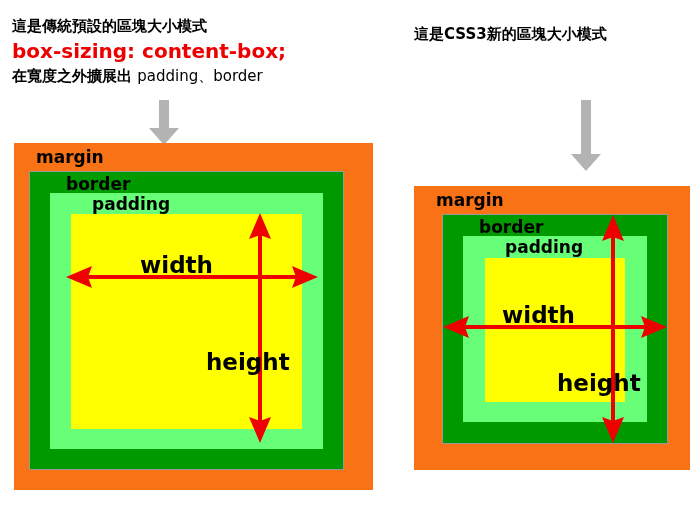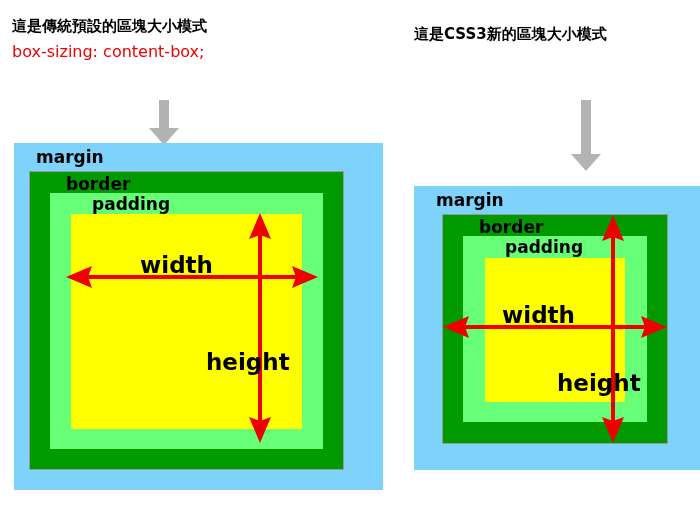--- a/index.html
+++ b/index.html
@@ -16,39 +16,38 @@
   .caption{position:absolute;}
   .cap-line{
     white-space:nowrap;
     line-height:25px;
     font-size:15px;
     color:#000000;
     font-family:"DejaVu Sans","Liberation Sans",sans-serif;
   }
   .cap-line.bold{font-weight:bold;}
   .cap-line.code{
-    font-weight:normal;
+    font-weight:bold;
     color:#ee0000;
-    font-size:16px;
+    font-size:20px;
     letter-spacing:0px;
   }
   .cap-line .thin{font-weight:normal;}
 
   #caption-left{left:12px;top:14px;}
   #caption-right{left:414px;top:22px;}
 
   
   .grey-arrow{position:absolute;}
   .grey-arrow svg{display:block;}
 
   
   .margin-box{
     position:absolute;
-    background:#7dd3fc;
-    padding-left:10px;
+    background:#f97316;
   }
   .border-box{
     position:absolute;
     background:#009900;
     outline:1px solid #999999;
   }
   .padding-box{
     position:absolute;
     background:#66ff77;
     text-align:center;
@@ -79,20 +78,24 @@
   .red-arrows{position:absolute;left:0;top:0;overflow:visible;}
 </style>
 </head>
 <body>
 
 <div class="stage">
 
   <div class="caption" id="caption-left">
     <div class="cap-line bold">這是傳統預設的區塊大小模式</div>
     <div class="cap-line code">box-sizing: content-box;</div>
+    <div class="cap-line bold">
+      <span>在寬度之外擴展出</span>
+      <span class="thin">padding、border</span>
+    </div>
   </div>
 
   <div class="grey-arrow" style="left:148px;top:100px;">
     <svg width="32" height="46" viewBox="0 0 32 46">
       <polygon points="11,0 21,0 21,28 31,28 16,45 1,28 11,28" fill="#b3b3b3"></polygon>
     </svg>
   </div>
 
   <div class="caption" id="caption-right">
     <div class="cap-line bold">這是CSS3新的區塊大小模式</div>

